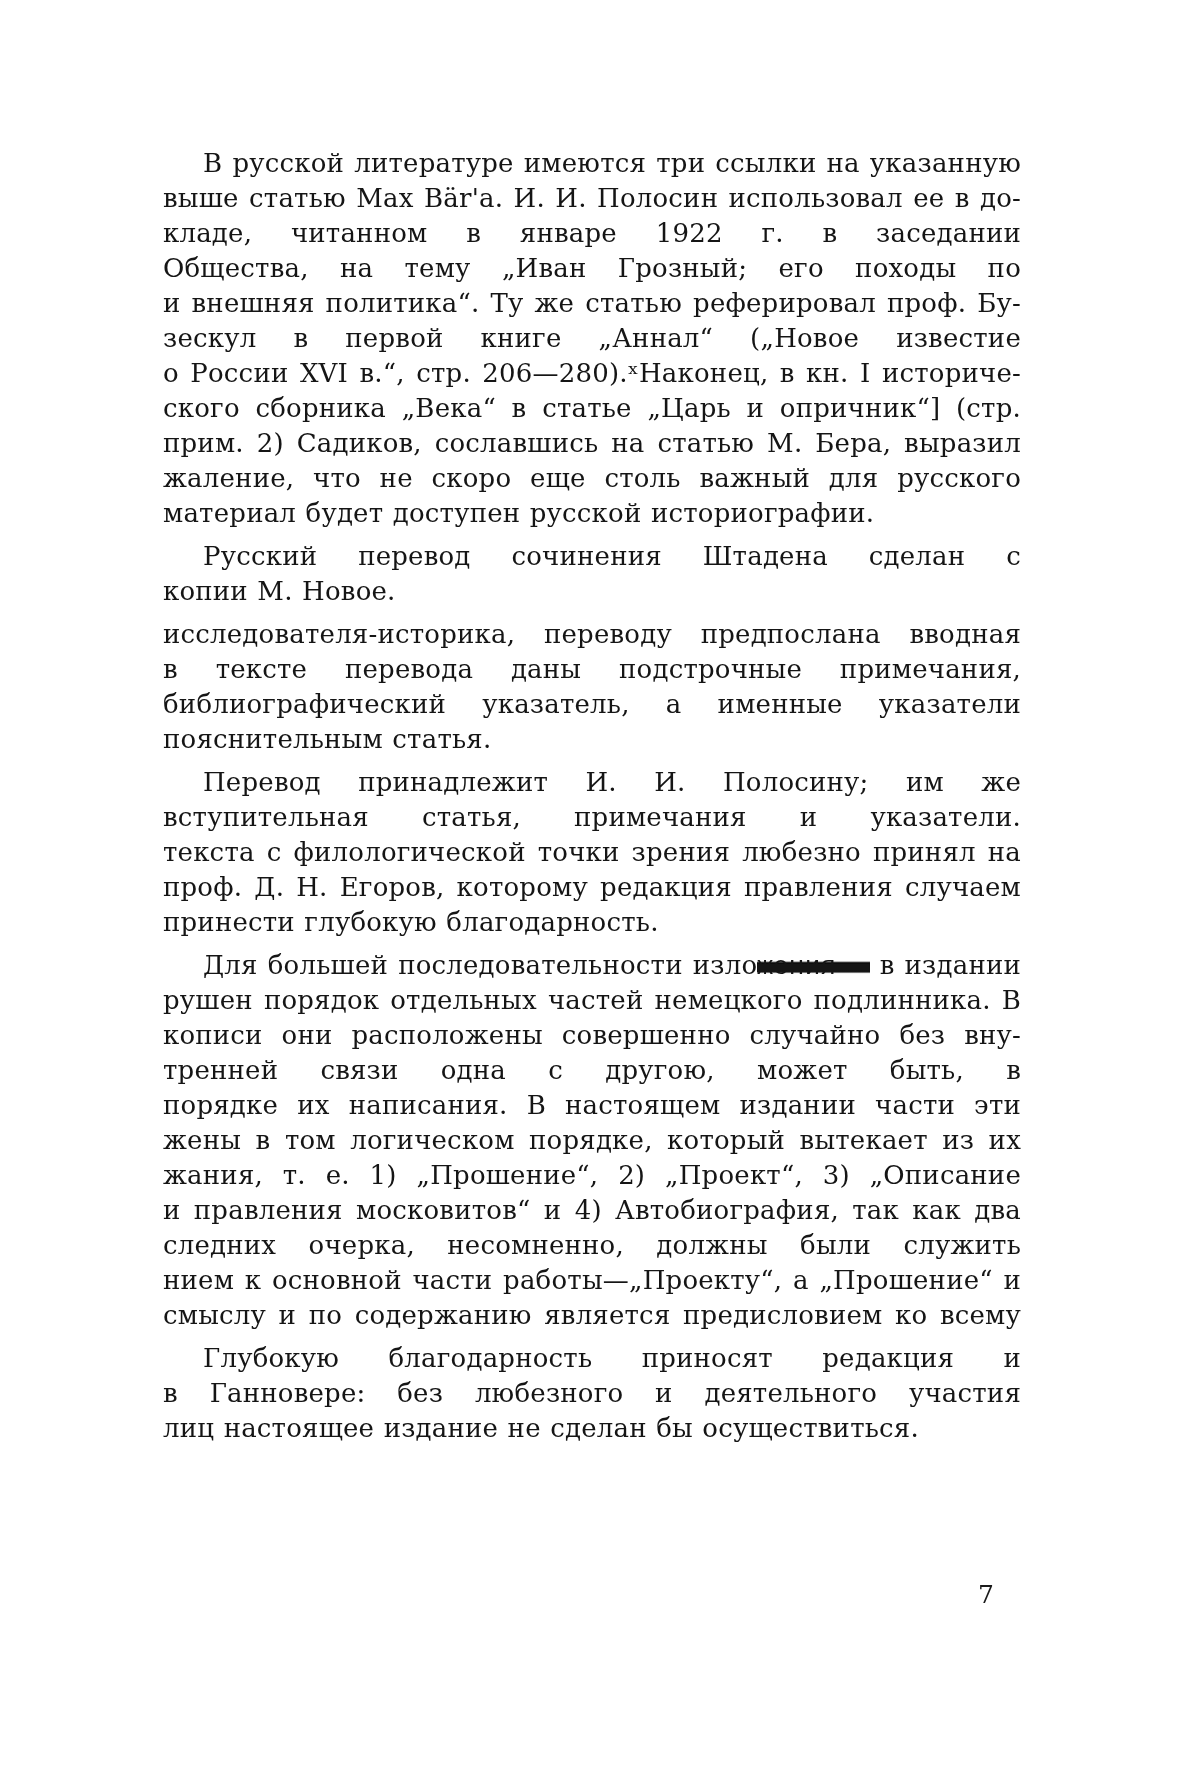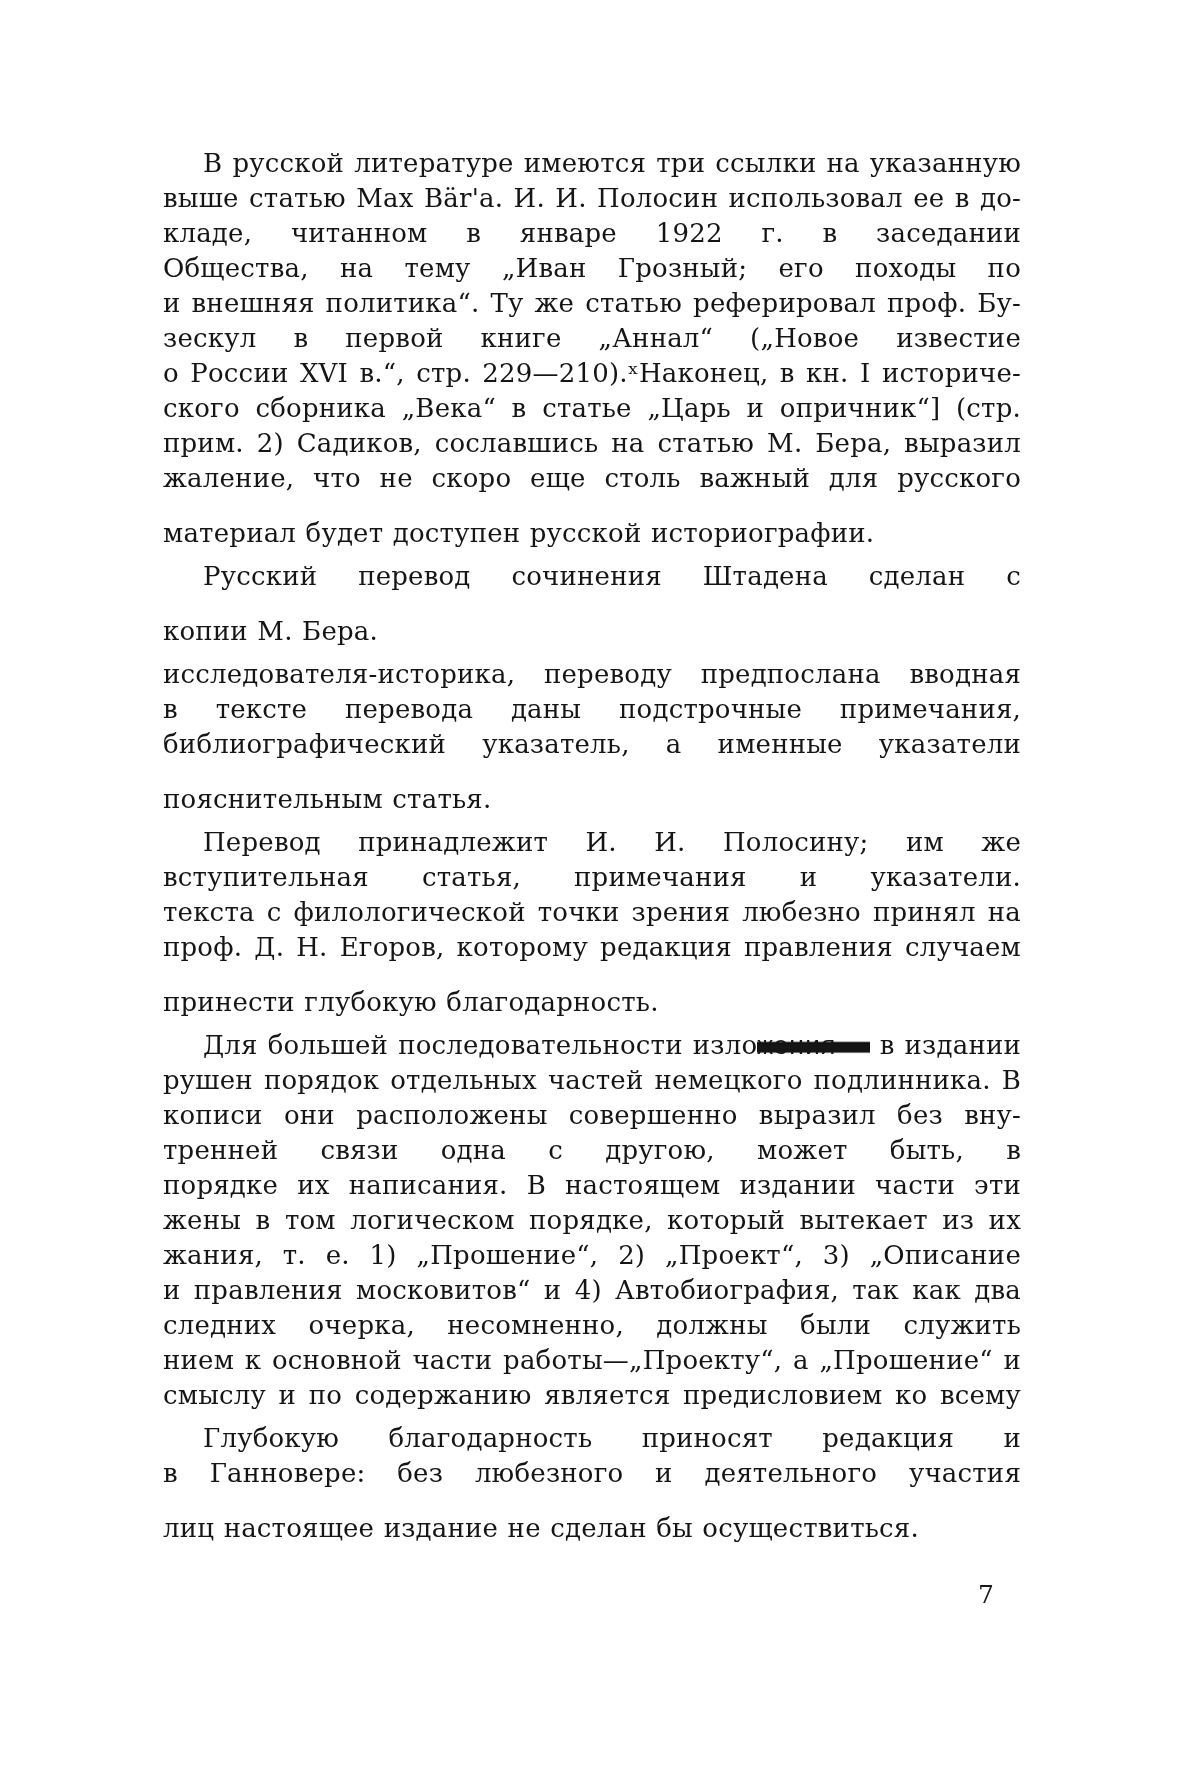--- a/index.html
+++ b/index.html
@@ -23,21 +23,21 @@
     font-size:26px;
     line-height:35px;
     height:35px;
     overflow:hidden;
     text-align:justify;
     text-align-last:justify;
     letter-spacing:0.2px;
     word-spacing:1px;
   }
   .line.first { text-indent:40px; }
-  .line.last  { text-align-last:left;margin-top:20px; }
+  .line.last  { text-align-last:left; }
   .blot {
     position:relative;
     background:linear-gradient(to bottom, transparent 30%, #0c0c0c 36%, #161616 66%, transparent 72%);
     text-decoration:line-through;
     -webkit-text-decoration-thickness:6px;
     text-decoration-thickness:6px;
     border-radius:4px;
     font-family:Liberation Mono, monospace;
   }
   .page-number {
@@ -63,47 +63,47 @@
 
 <div class="page">
   <div class="page-text">
       <div class="paragraph">
         <div class="line first"><span>В русской литературе имеются три ссылки на указанную</span></div>
         <div class="line"><span>выше статью Max Bär'a. И. И. Полосин использовал ее в до-</span></div>
         <div class="line"><span>кладе, читанном в январе 1922 г. в заседании Исторического</span></div>
         <div class="line"><span>Общества, на тему „Иван Грозный; его походы по монастырям</span></div>
         <div class="line"><span>и внешняя политика“. Ту же статью реферировал проф. Бу-</span></div>
         <div class="line"><span>зескул в первой книге „Аннал“ („Новое известие иностранца</span></div>
-        <div class="line"><span>о России XVI в.“, стр. 229—210).ˣНаконец, в кн. I историче-</span></div>
+        <div class="line"><span>о России XVI в.“, стр. 206—280).ˣНаконец, в кн. I историче-</span></div>
         <div class="line"><span>ского сборника „Века“ в статье „Царь и опричник“] (стр. 48,</span></div>
         <div class="line"><span>прим. 2) Садиков, сославшись на статью М. Бера, выразил со-</span></div>
         <div class="line"><span>жаление, что не скоро еще столь важный для русского историка</span></div>
         <div class="line last"><span>материал будет доступен русской историографии.</span></div>
       </div>
       <div class="paragraph">
         <div class="line first"><span>Русский перевод сочинения Штадена сделан с превосходной</span></div>
-        <div class="line last"><span>копии М. Бера.</span></div>
+        <div class="line last"><span>копии М. Новое.</span></div>
       </div>
       <div class="paragraph">
         <div class="line"><span>исследователя-историка, переводу предпослана вводная статья,</span></div>
         <div class="line"><span>в тексте перевода даны подстрочные примечания, приложен</span></div>
         <div class="line"><span>библиографический указатель, а именные указатели снабжены</span></div>
         <div class="line last"><span>пояснительным статья.</span></div>
       </div>
       <div class="paragraph">
         <div class="line first"><span>Перевод принадлежит И. И. Полосину; им же составлены</span></div>
         <div class="line"><span>вступительная статья, примечания и указатели. Исправление</span></div>
         <div class="line"><span>текста с филологической точки зрения любезно принял на себя</span></div>
         <div class="line"><span>проф. Д. Н. Егоров, которому редакция правления случаем</span></div>
         <div class="line last"><span>принести глубокую благодарность.</span></div>
       </div>
       <div class="paragraph">
         <div class="line first"><span>Для большей последовательности изло</span><span class="blot">жения —</span><span> в издании на-</span></div>
         <div class="line"><span>рушен порядок отдельных частей немецкого подлинника. В ру-</span></div>
-        <div class="line"><span>кописи они расположены совершенно выразил без вну-</span></div>
+        <div class="line"><span>кописи они расположены совершенно случайно без вну-</span></div>
         <div class="line"><span>тренней связи одна с другою, может быть, в хронологическом</span></div>
         <div class="line"><span>порядке их написания. В настоящем издании части эти располо-</span></div>
         <div class="line"><span>жены в том логическом порядке, который вытекает из их содер-</span></div>
         <div class="line"><span>жания, т. е. 1) „Прошение“, 2) „Проект“, 3) „Описание страны</span></div>
         <div class="line"><span>и правления московитов“ и 4) Автобиография, так как два по-</span></div>
         <div class="line"><span>следних очерка, несомненно, должны были служить приложе-</span></div>
         <div class="line"><span>нием к основной части работы—„Проекту“, а „Прошение“ и по</span></div>
         <div class="line"><span>смыслу и по содержанию является предисловием ко всему про-</span></div>
       </div>
       <div class="paragraph">

